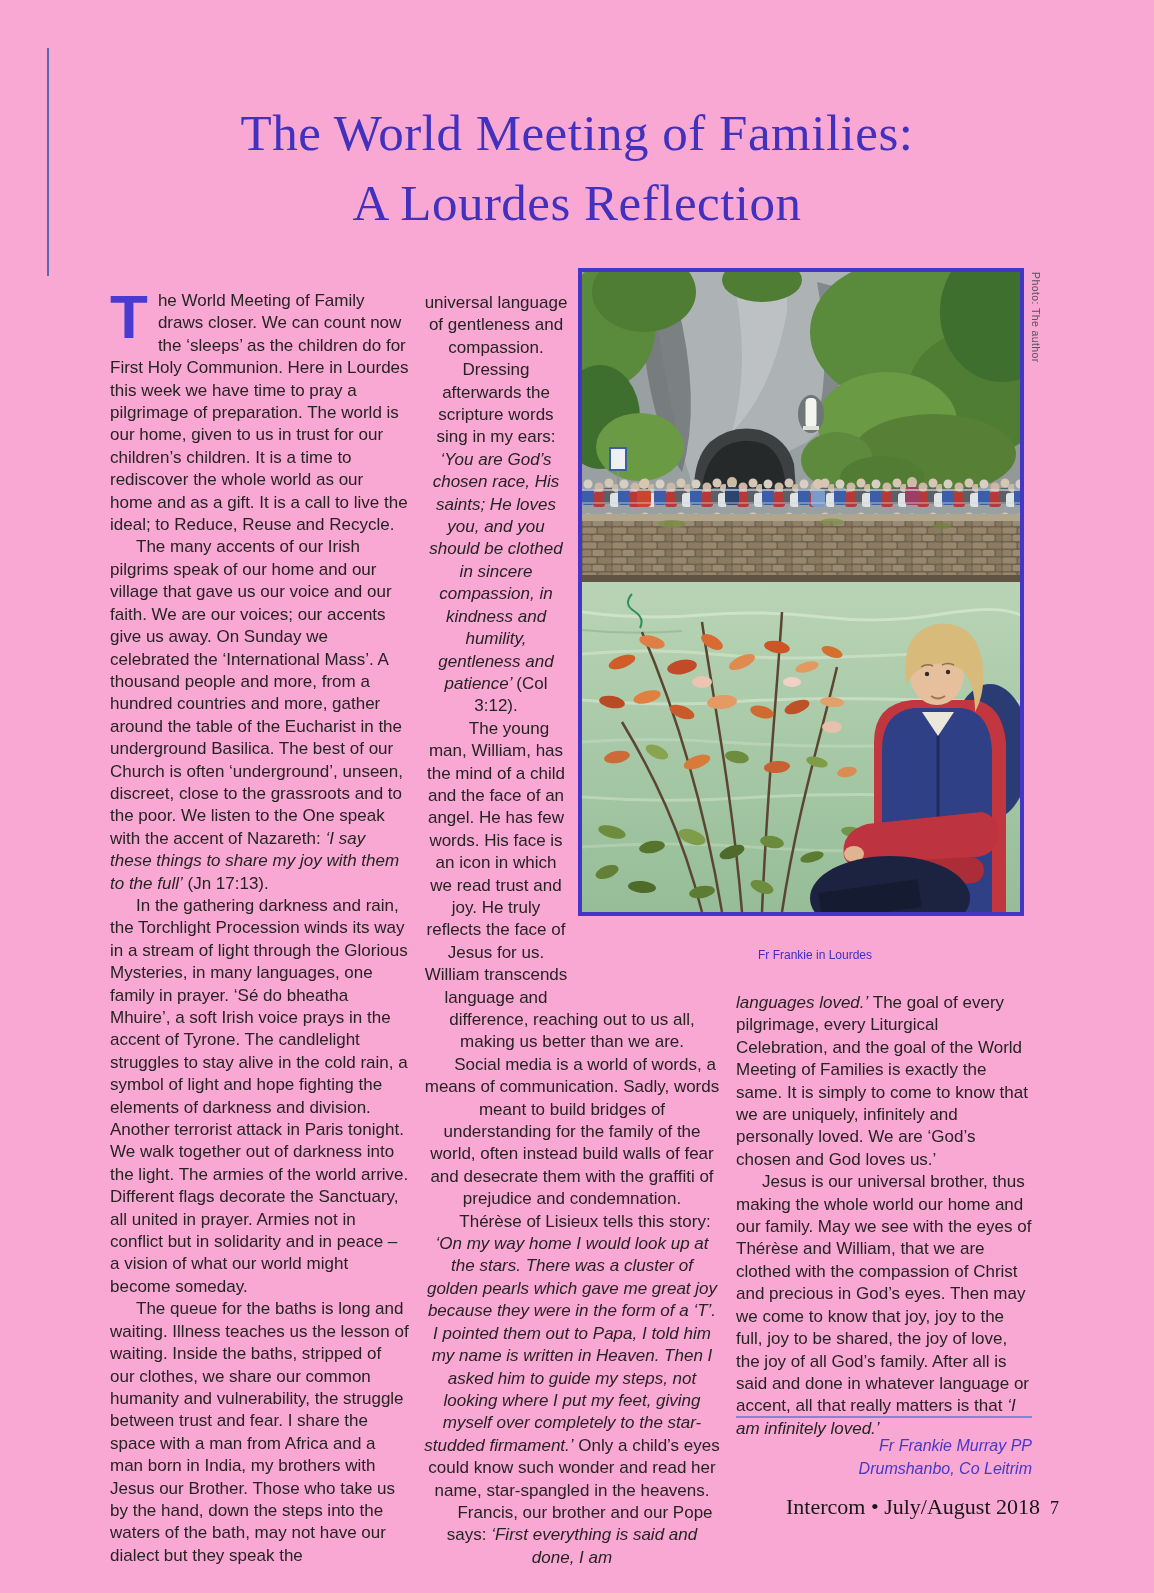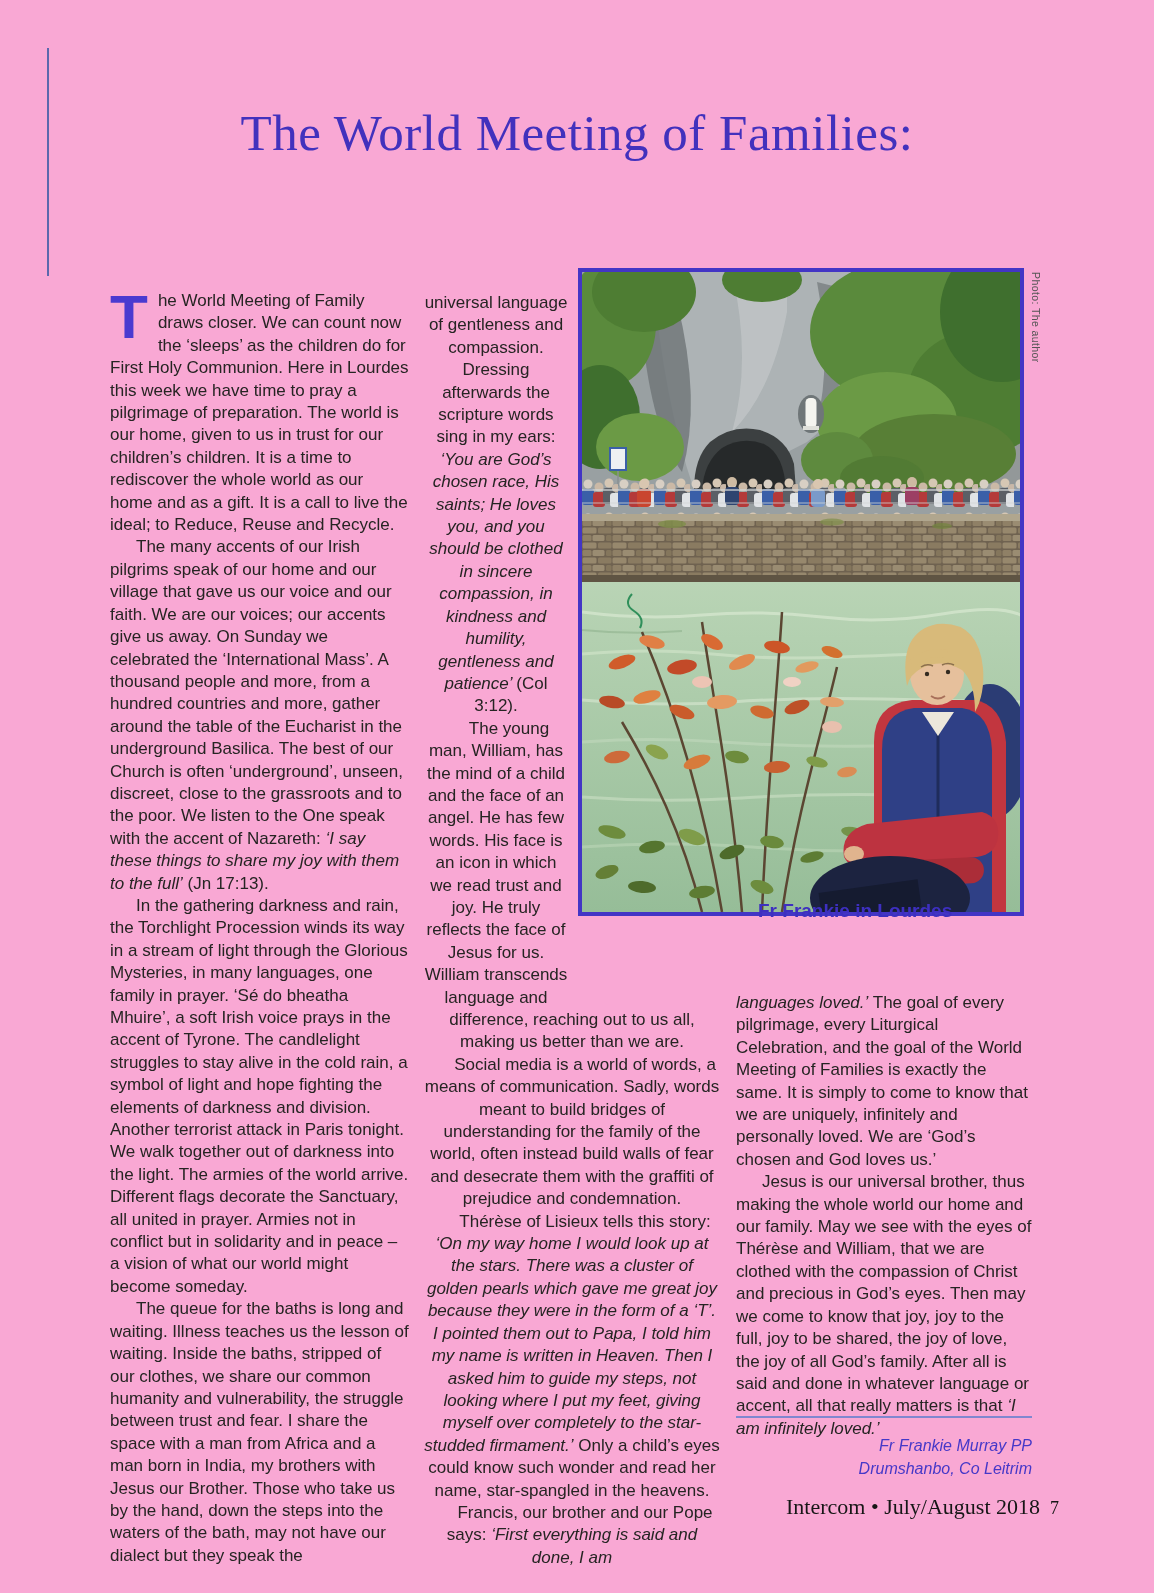--- a/index.html
+++ b/index.html
@@ -17,39 +17,40 @@
   .col2{left:424px;top:292px;width:296px;text-align:center;}
   .col3{left:736px;top:992px;width:298px;}
   .photo-spacer{float:right;width:152px;height:698px;}
   .dropcap{float:left;color:#4a3ad0;font-weight:bold;font-size:62px;line-height:50px;
            padding:2px 10px 2px 0;}
   .photo-frame{position:absolute;left:578px;top:268px;width:446px;height:648px;
                border:4px solid #4335c5;box-sizing:border-box;background:#9ec49e;}
   .photo-frame svg{display:block;width:100%;height:100%;}
   .photo-credit{position:absolute;left:1030px;top:272px;writing-mode:vertical-rl;
                 font-size:10.5px;color:#555;letter-spacing:0.4px;}
-  .photo-caption{position:absolute;left:758px;top:900px;color:#3d2fc0;font-weight:bold;
-                 font-size:19px;}
+  .photo-caption{position:absolute;left:758px;top:948px;color:#3d2fc0;font-weight:normal;
+                 font-size:12px;}
   .byline-rule{position:absolute;left:736px;top:1416px;width:296px;height:2px;background:#8087cf;}
   .byline{position:absolute;left:736px;top:1434px;width:296px;text-align:right;
           font-style:italic;color:#4638c8;font-size:16px;line-height:23px;}
   .footer-journal{position:absolute;left:0;top:1494px;width:1040px;text-align:right;
           font-family:"Liberation Serif",serif;font-size:22px;color:#161616;}
   .footer-page{position:absolute;left:1050px;top:1498px;font-family:"Liberation Serif",serif;
           font-size:18px;color:#161616;}
 </style>
 </head>
 <body>
 
 <div class="page">
 
   <div class="left-rule"></div>
 
   <div class="title">
     <div>The World Meeting of Families:</div>
+    <div>A Lourdes Reflection</div>
   </div>
 
   <div class="col col1">
     <p><span class="dropcap">T</span><span><span>he World Meeting of Family draws closer. We can count now the ‘sleeps’ as the children do for First Holy Communion. Here in Lourdes this week we have time to pray a pilgrimage of preparation. The world is our home, given to us in trust for our children’s children. It is a time to rediscover the whole world as our home and as a gift. It is a call to live the ideal; to Reduce, Reuse and Recycle.</span></span></p>
     <p class="ind"><span>The many accents of our Irish pilgrims speak of our home and our village that gave us our voice and our faith. We are our voices; our accents give us away. On Sunday we celebrated the ‘International Mass’. A thousand people and more, from a hundred countries and more, gather around the table of the Eucharist in the underground Basilica. The best of our Church is often ‘underground’, unseen, discreet, close to the grassroots and to the poor. We listen to the One speak with the accent of Nazareth: </span><span class="it">‘I say these things to share my joy with them to the full’</span><span> (Jn 17:13).</span></p>
     <p class="ind"><span>In the gathering darkness and rain, the Torchlight Procession winds its way in a stream of light through the Glorious Mysteries, in many languages, one family in prayer. ‘Sé do bheatha Mhuire’, a soft Irish voice prays in the accent of Tyrone. The candlelight struggles to stay alive in the cold rain, a symbol of light and hope fighting the elements of darkness and division. Another terrorist attack in Paris tonight. We walk together out of darkness into the light. The armies of the world arrive. Different flags decorate the Sanctuary, all united in prayer. Armies not in conflict but in solidarity and in peace – a vision of what our world might become someday.</span></p>
     <p class="ind"><span>The queue for the baths is long and waiting. Illness teaches us the lesson of waiting. Inside the baths, stripped of our clothes, we share our common humanity and vulnerability, the struggle between trust and fear. I share the space with a man from Africa and a man born in India, my brothers with Jesus our Brother. Those who take us by the hand, down the steps into the waters of the bath, may not have our dialect but they speak the</span></p>
   </div>
 
   <div class="col col2">

